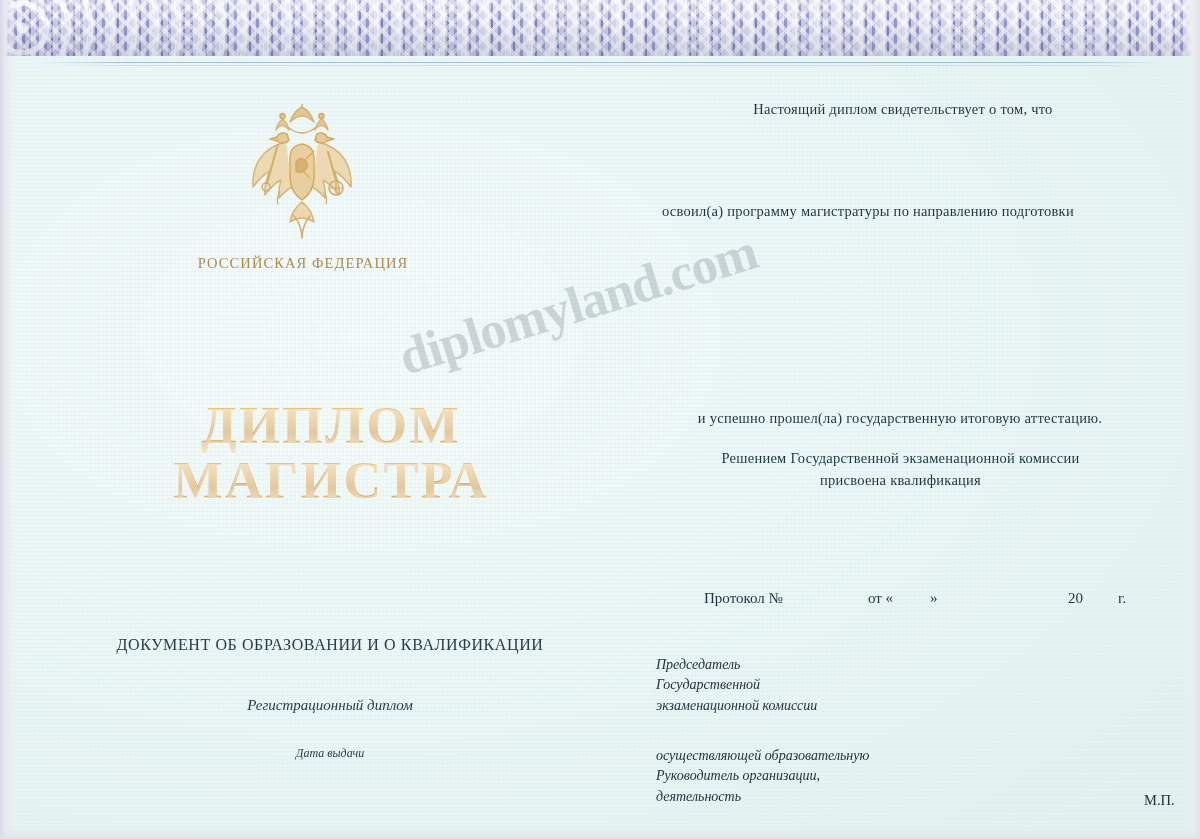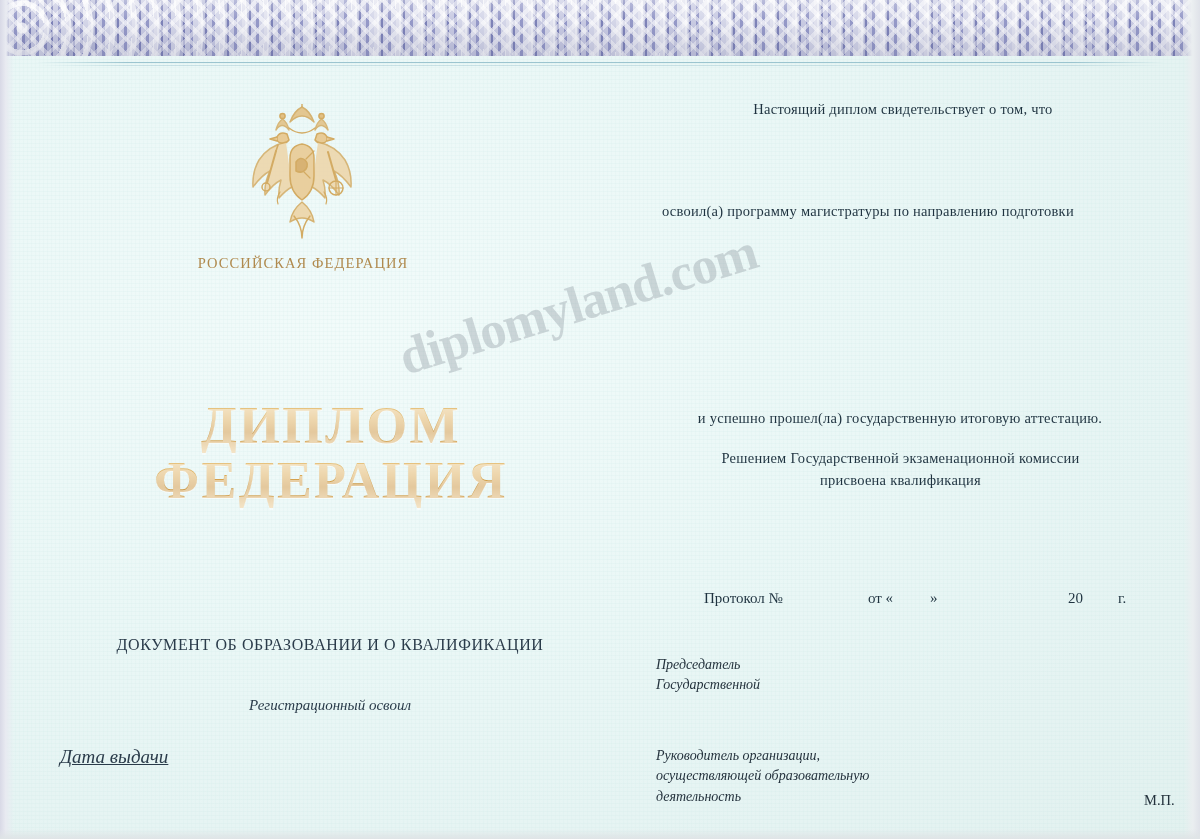--- a/index.html
+++ b/index.html
@@ -145,25 +145,24 @@
     text-align: center;
     font-size: 15px;
     font-style: italic;
     color: #2a3b4a;
   }
   .issue-date {
     position: absolute;
     left: 60px;
     top: 746px;
     width: 540px;
-    text-align: left;
-    font-size: 19px;
+    text-align: center;
+    font-size: 12px;
     font-style: italic;
     color: #2a3b4a;
-    text-decoration: underline;
   }
 
   
   .r-line {
     position: absolute;
     color: #1f3340;
     font-size: 14.5px;
     letter-spacing: .25px;
   }
   .r-attest   { left: 668px; top: 101px; width: 470px; text-align: center; }
@@ -274,25 +273,25 @@
 
         <path d="M48 88 q-4 6 -2 12 M92 88 q4 6 2 12" stroke-width="1.2"></path>
       </g>
     </svg>
   </div>
 
   <div class="rf-caption">РОССИЙСКАЯ ФЕДЕРАЦИЯ</div>
 
   <div class="title-block">
     <div class="title-line">ДИПЛОМ</div>
-    <div class="title-line">ФЕДЕРАЦИЯ</div>
+    <div class="title-line">МАГИСТРА</div>
   </div>
 
   <div class="doc-subtitle">ДОКУМЕНТ ОБ ОБРАЗОВАНИИ И О КВАЛИФИКАЦИИ</div>
-  <div class="reg-number">Регистрационный освоил</div>
+  <div class="reg-number">Регистрационный диплом</div>
   <div class="issue-date">Дата выдачи</div>
 
   <div class="r-line r-attest">Настоящий диплом свидетельствует о том, что</div>
   <div class="r-line r-program">освоил(а) программу магистратуры по направлению подготовки</div>
   <div class="r-line r-passed">и успешно прошел(ла) государственную итоговую аттестацию.</div>
   <div class="r-line r-decision">
     <div>Решением Государственной экзаменационной комиссии</div>
     <div>присвоена квалификация</div>
   </div>
 
@@ -300,25 +299,26 @@
     <span class="p-label">Протокол №</span>
     <span class="p-ot">от «</span>
     <span class="p-quote">»</span>
     <span class="p-year">20</span>
     <span class="p-g">г.</span>
   </div>
 
   <div class="sign-block sign-chairman">
     <div>Председатель</div>
     <div>Государственной</div>
+    <div>экзаменационной комиссии</div>
   </div>
 
   <div class="sign-block sign-head">
+    <div>осуществляющей образовательную</div>
     <div>Руководитель организации,</div>
-    <div>осуществляющей образовательную</div>
     <div>деятельность</div>
   </div>
 
   <div class="mp">М.П.</div>
 
   <div class="watermark">diplomyland.com</div>
 
   <div class="edge-left"></div>
   <div class="edge-right"></div>
   <div class="edge-bottom"></div>

